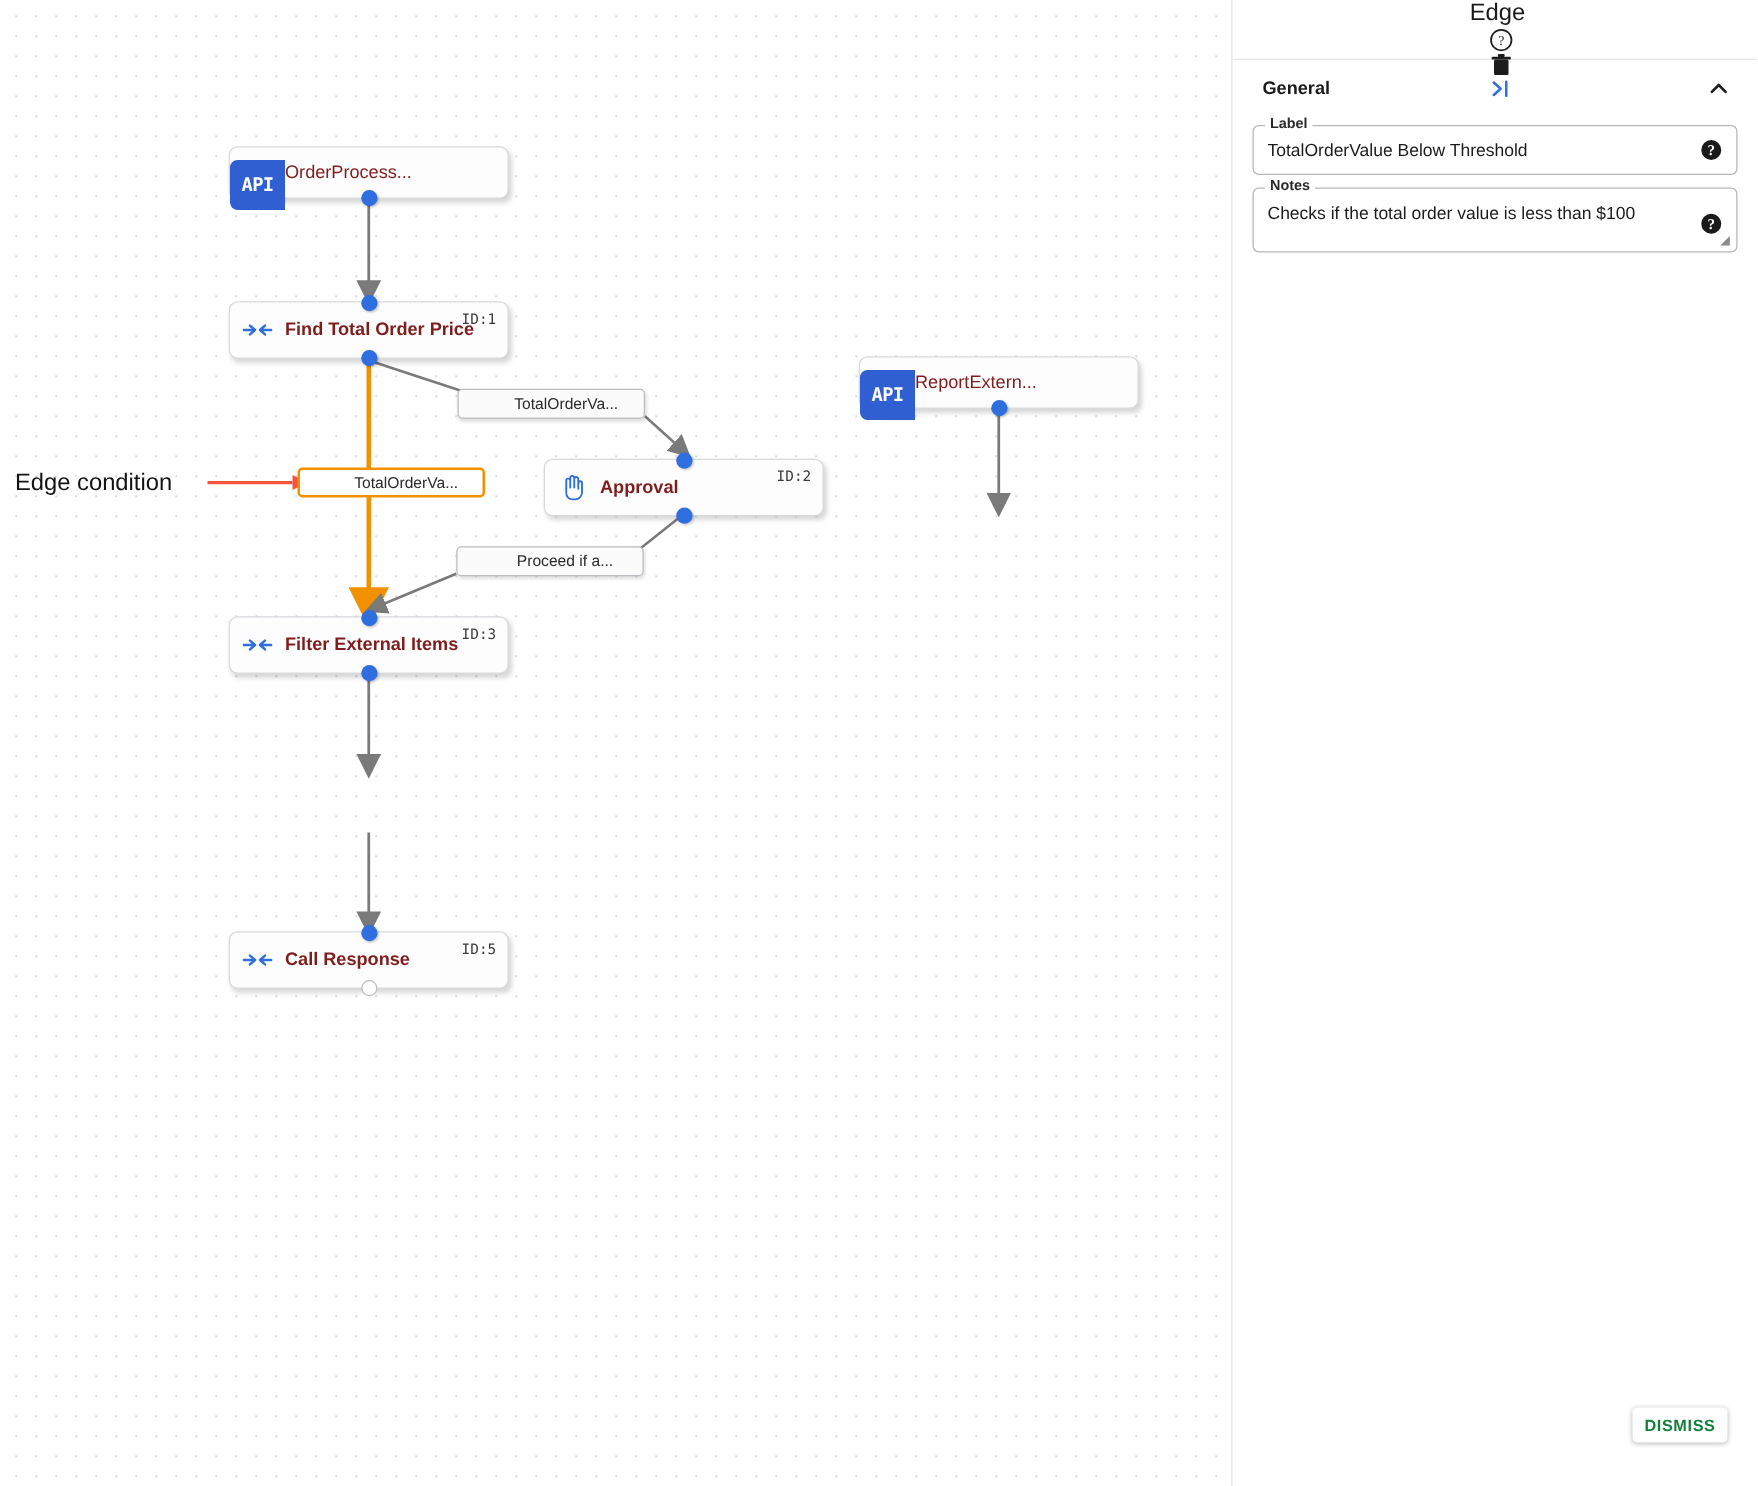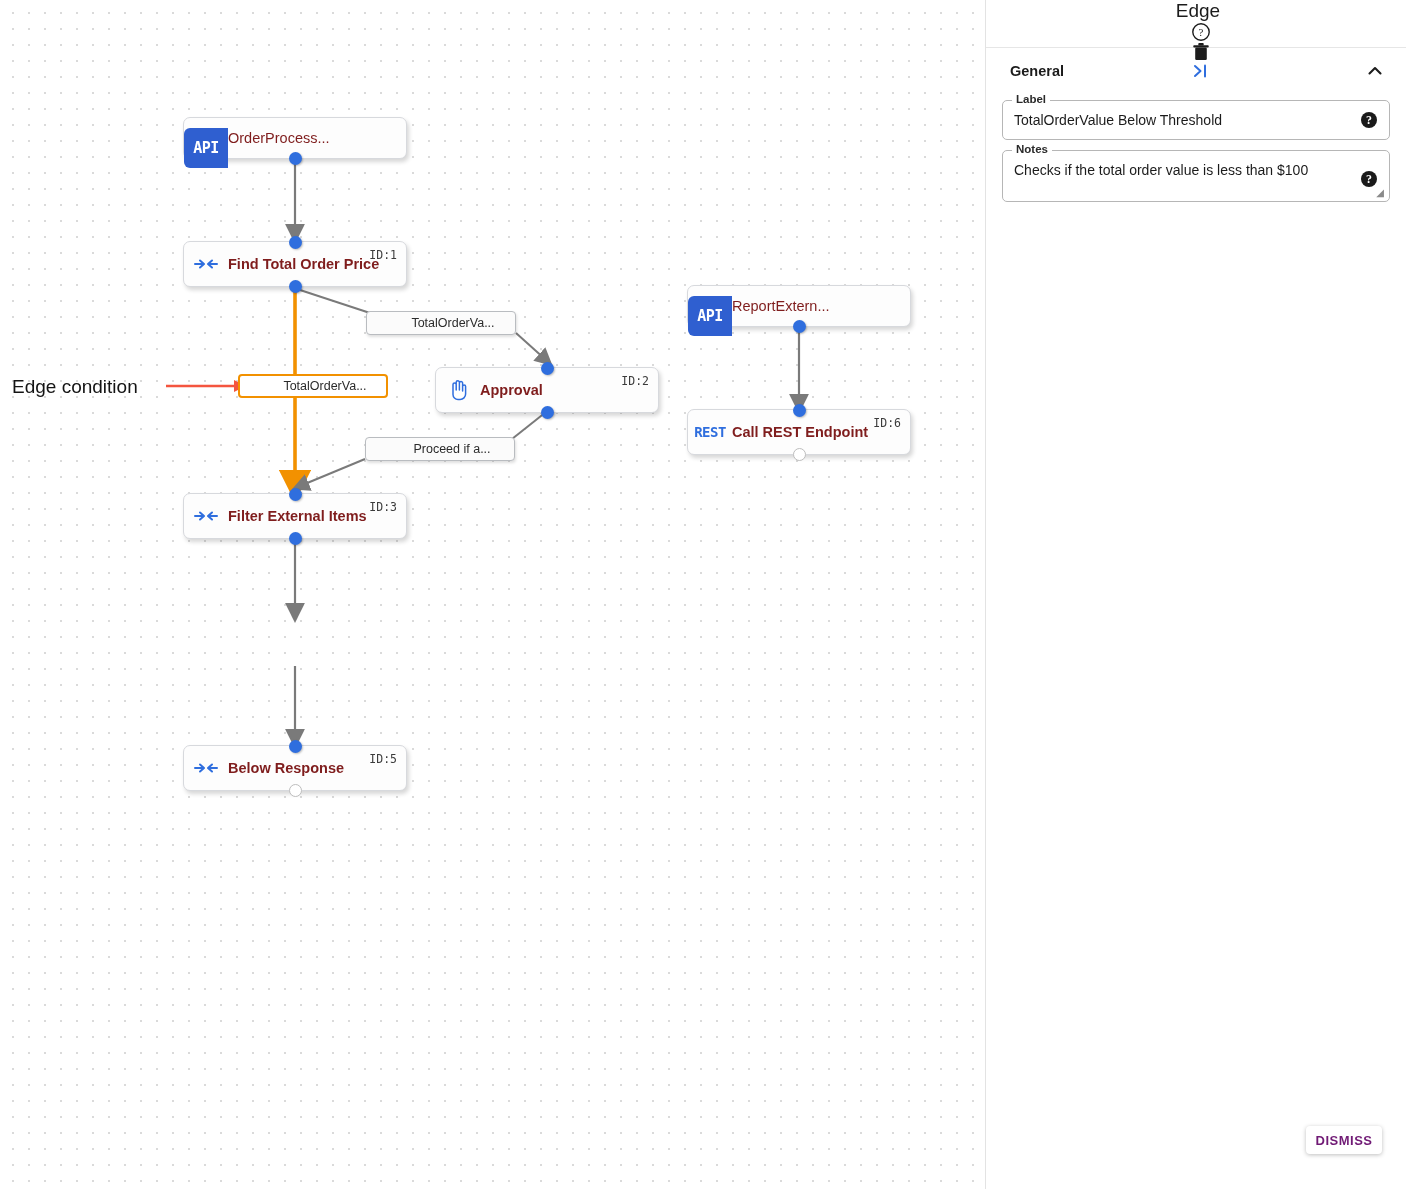--- a/index.html
+++ b/index.html
@@ -171,21 +171,21 @@
     width: 421px; height: 66px;
     border-left: 1px solid #e3e3e3;
     background: #fff;
   }
   #dismiss-btn {
     position: absolute; left: 1306px; top: 1126px;
     width: 76px; height: 28px;
     background: #ffffff;
     border-radius: 4px;
     box-shadow: 0 1px 4px rgba(0,0,0,0.26);
-    color: #701a75;
+    color: #15803d;
     font-size: 13px; font-weight: bold;
     letter-spacing: 0.5px;
     display: flex; align-items: center; justify-content: center;
     cursor: pointer;
   }
 </style>
 </head>
 <body>
 
 <div id="root">
@@ -269,39 +269,32 @@
     </div>
 
 
     <div class="node bold" style="left:183px; top:745px; width:224px; height:46px;">
       <div class="node-ico">
         <svg width="24" height="16" viewBox="0 0 24 16">
           <path d="M1,8 L9,8 M6,4.5 L10,8 L6,11.5" stroke="#2f6ede" stroke-width="2" fill="none" stroke-linecap="round" stroke-linejoin="round"></path>
           <path d="M23,8 L15,8 M18,4.5 L14,8 L18,11.5" stroke="#2f6ede" stroke-width="2" fill="none" stroke-linecap="round" stroke-linejoin="round"></path>
         </svg>
       </div>
-      <div class="node-label">Below Response</div>
+      <div class="node-label">Call Response</div>
       <div class="node-id">ID:5</div>
       <div class="port top"></div>
       <div class="port bot hollow"></div>
     </div>
 
     <div class="node api" style="left:687px; top:285px; width:224px; height:42px;">
       <div class="node-ico">API</div>
       <div class="node-label">ReportExtern...</div>
       <div class="port bot"></div>
     </div>
 
-    <div class="node bold" style="left:687px; top:409px; width:224px; height:46px;">
-      <div class="node-ico rest-ico">REST</div>
-      <div class="node-label">Call REST Endpoint</div>
-      <div class="node-id">ID:6</div>
-      <div class="port top"></div>
-      <div class="port bot hollow"></div>
-    </div>
 
     <div class="edge-label" style="left:366px; top:311px; width:150px; height:24px;">TotalOrderVa...</div>
 
     <div class="edge-label selected" style="left:238px; top:374px; width:150px; height:24px;">TotalOrderVa...</div>
 
     <div class="edge-label" style="left:365px; top:437px; width:150px; height:24px;">Proceed if a...</div>
   </div>
 
   <div id="panel">
 

